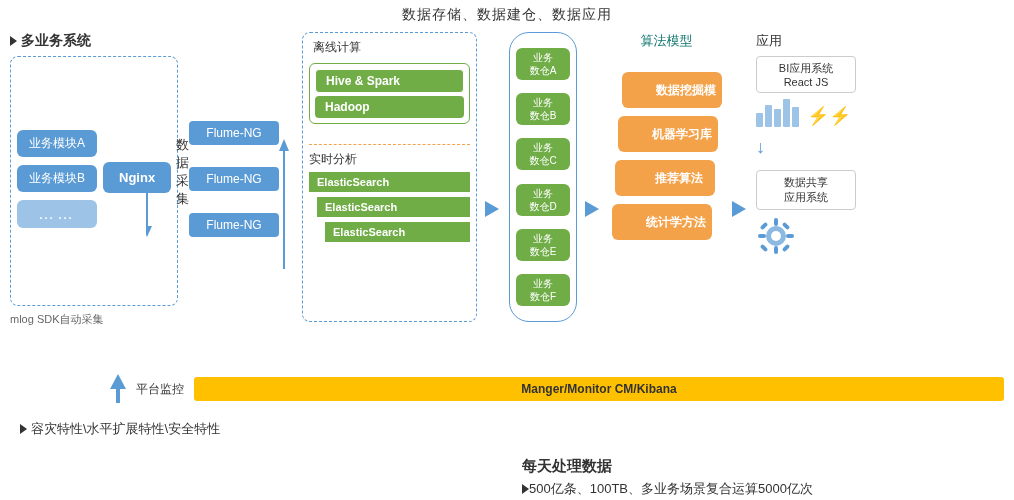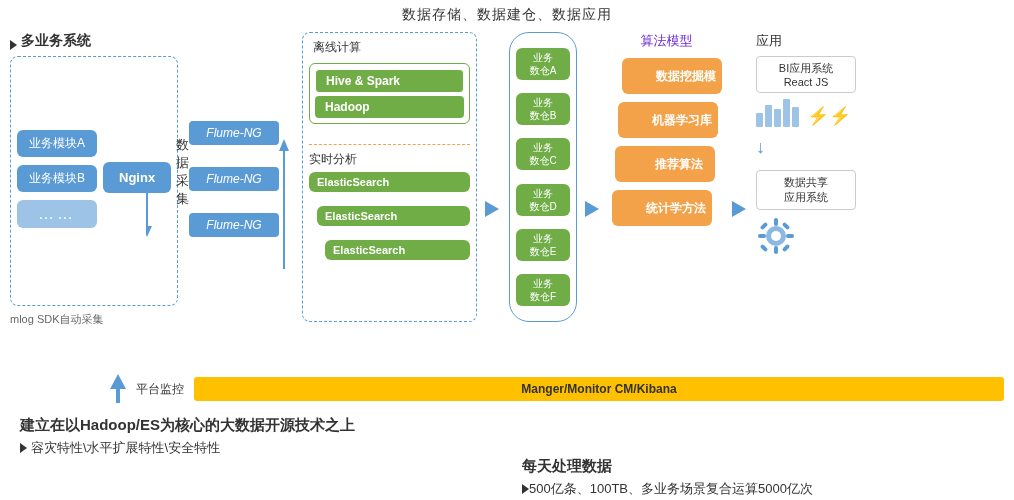--- a/index.html
+++ b/index.html
@@ -28,21 +28,21 @@
       padding: 4px 10px 0 10px;
       gap: 8px;
       height: 340px;
     }
     .col-title {
       font-size: 14px;
       font-weight: bold;
       color: #333;
       margin-bottom: 6px;
       display: flex;
-      align-items: flex-end;
+      align-items: center;
       gap: 4px;
     }
     .arrow-right-small {
       display: inline-block;
       width: 0; height: 0;
       border-top: 5px solid transparent;
       border-bottom: 5px solid transparent;
       border-left: 7px solid #333;
     }
     .biz-box {
@@ -135,25 +135,25 @@
       flex: 1;
     }
     .realtime-title {
       font-size: 12px;
       color: #333;
       margin-bottom: 4px;
     }
     .es-box {
       background: #70ad47;
       color: #fff;
-      border-radius: 6px;
+      border-radius: 0;
       padding: 4px 8px;
       font-size: 11px;
       font-weight: bold;
-      margin-bottom: 12px;
+      margin-bottom: 3px;
       width: 100%;
     }
     .es-box:nth-child(2) { margin-left: 6px; width: calc(100% - 6px); }
     .es-box:nth-child(3) { margin-left: 12px; width: calc(100% - 12px); }
 
     
     .col-warehouse {
       display: flex;
       flex-direction: column;
       align-items: center;
@@ -347,22 +347,22 @@
       display: flex;
       flex-direction: row;
       gap: 4px;
       padding-left: 4px;
       margin-bottom: 3px;
     }
 
     .algo-title-row {
       text-align: center;
       font-size: 13px;
-      color: #6d28d9;
-      margin-bottom: 8px;
+      color: #0f766e;
+      margin-bottom: 22px;
     }
 
     
     .big-arrow {
       display: flex;
       align-items: center;
       height: 290px;
       margin-top: 32px;
     }
   </style>
@@ -393,21 +393,21 @@
 
   <div class="big-arrow" style="margin-top:35px;">
     <svg width="22" height="60">
       <line x1="1" y1="10" x2="1" y2="50" stroke="#5b9bd5" stroke-width="2"></line>
       <polygon points="1,55 -4,44 6,44" fill="#5b9bd5"></polygon>
     </svg>
   </div>
 
   <div class="col-collect-wrapper" style="width:90px;flex-shrink:0;">
     <div class="collect-title">数据采集</div>
-    <div style="display:flex;flex-direction:column;gap:18px;margin-top:8px;font-style:italic;">
+    <div style="display:flex;flex-direction:column;gap:18px;margin-top:8px;">
       <div class="flume-box">Flume-NG</div>
       <div class="flume-box">Flume-NG</div>
       <div class="flume-box">Flume-NG</div>
     </div>
   </div>
 
   <div style="display:flex;align-items:center;height:290px;margin-top:32px;flex-shrink:0;">
     <svg width="20" height="180">
       <line x1="10" y1="30" x2="10" y2="150" stroke="#5b9bd5" stroke-width="2"></line>
       <polygon points="10,20 5,32 15,32" fill="#5b9bd5"></polygon>
@@ -513,21 +513,20 @@
       <polygon points="8,0 0,15 16,15" fill="#5b9bd5"></polygon>
       <rect x="6" y="15" width="4" height="14" fill="#5b9bd5"></rect>
     </svg>
     <div class="monitor-label">平台监控</div>
     <div class="monitor-bar">Manger/Monitor  CM/Kibana</div>
   </div>
 </div>
 
 <div class="footer-section">
   <div class="footer-left">
-    <div class="footer-main-text">建立在以Hadoop/ES为核心的大数据开源技术之上</div>
     <div class="footer-sub-text">
       <span class="arrow-right-small" style="border-left-color:#333;"></span>
       <span>容灾特性\水平扩展特性\安全特性</span>
     </div>
   </div>
   <div class="footer-right">
     <div class="footer-right-title">每天处理数据</div>
     <div class="footer-right-sub">
       <span class="arrow-right-small" style="border-left-color:#333;"></span>
       <span>500亿条、100TB、多业务场景复合运算5000亿次</span>

